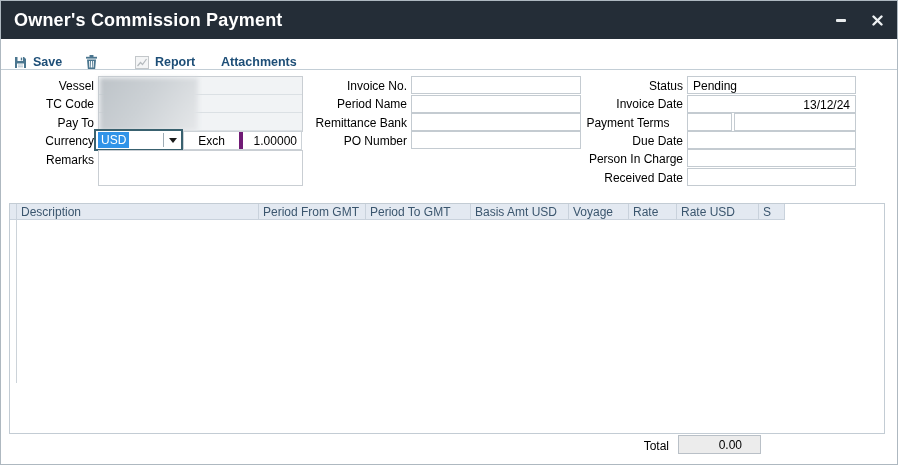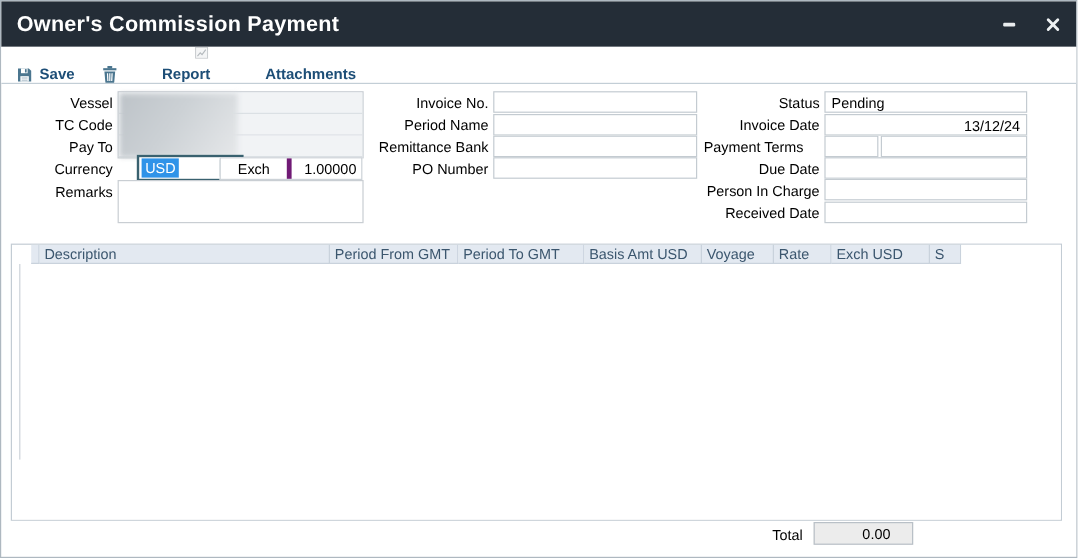--- a/index.html
+++ b/index.html
@@ -40,21 +40,21 @@
   }
   .vessel-box .vrow { height:18px; border-bottom:1px solid #dbe0e4; background:#f1f3f5; }
   .vessel-box .vrow:last-child { border-bottom:none; }
   .redaction {
     position:absolute; left:1px; top:1px; width:98px; height:53px;
     background:linear-gradient(125deg,#bdc3c8 0%,#ccd1d5 45%,#e6e8ea 100%);
     filter:blur(2px);
   }
   .combo {
     position:absolute; left:93px; top:128px; width:89px; height:22px;
-    border:2px solid #39616f; background:#fff; display:flex; align-items:center; cursor:pointer;margin-left:20px;
+    border:2px solid #39616f; background:#fff; display:flex; align-items:center; cursor:pointer;
   }
   .combo .sel-text { background:#2f93e8; color:#fff; font-size:12px; padding:1px 3px; margin-left:2px; }
   .combo .spacer { flex:1; }
   .combo .divider { width:1px; height:14px; background:#9fadb6; }
   .combo .arrow-zone { width:17px; display:flex; align-items:center; justify-content:center; }
   .tri-down { width:0; height:0; border-left:4px solid transparent; border-right:4px solid transparent; border-top:5px solid #1a1a1a; }
   .exch-strip {
     position:absolute; left:182px; top:130px; width:119px; height:19px;
     border:1px solid #ccd2d7; display:flex; background:#fff;
   }
@@ -62,21 +62,21 @@
   .exch-strip .exch-val { flex:1; border-left:4px solid #701a75; font-size:12px; text-align:right; padding:2px 4px 0 0; }
   .remarks {
     position:absolute; left:97px; top:149px; width:205px; height:36px;
     border:1px solid #c9ced3; background:#fff;
   }
   
   .grid {
     position:absolute; left:8px; top:202px; width:876px; height:231px;
     border:1px solid #c3ccd4; background:#fff;
   }
-  .grid-header { display:flex; height:16px;margin-left:16px; }
+  .grid-header { display:flex; height:16px; }
   .gh {
     background:#e3e9f1; border-right:1px solid #c9d2dc; border-bottom:1px solid #c9d2dc;
     font-size:12px; color:#3b566e; padding:0 4px; line-height:16px; white-space:nowrap; overflow:hidden; cursor:pointer;
   }
   .gh.filler { background:#fff; border-right:none; border-bottom:none; cursor:default; }
   .grid-body { position:relative; height:213px; background:#fff; }
   .sel-line { position:absolute; left:6px; top:0; height:163px; width:0; border-left:1px solid #ccd3d9; }
   
   .total-field {
     position:absolute; left:677px; top:434px; width:83px; height:19px;
@@ -119,21 +119,21 @@
     <div class="tb-btn" style="left:84px;">
       <svg class="icon-svg" width="13" height="14" viewBox="0 0 13 14">
         <rect x="4.5" y="0" width="4" height="2" rx="0.5" fill="#4b768f"></rect>
         <rect x="1" y="1.8" width="11" height="1.8" fill="#4b768f"></rect>
         <path d="M2 4.5 h9 l-0.8 9 a1 1 0 0 1 -1 0.9 h-5.4 a1 1 0 0 1 -1 -0.9 z" fill="#4b768f"></path>
         <line x1="4.6" y1="6" x2="4.9" y2="12.5" stroke="#ffffff" stroke-width="1"></line>
         <line x1="6.5" y1="6" x2="6.5" y2="12.5" stroke="#ffffff" stroke-width="1"></line>
         <line x1="8.4" y1="6" x2="8.1" y2="12.5" stroke="#ffffff" stroke-width="1"></line>
       </svg>
     </div>
-    <div class="tb-btn" style="left:134px;flex-direction:column;">
+    <div class="tb-btn" style="left:134px;">
       <svg class="icon-svg" width="14" height="13" viewBox="0 0 14 13">
         <rect x="0.5" y="0.5" width="13" height="12" fill="#f4f5f6" stroke="#c3c7ca"></rect>
         <polyline points="2.5,10 5.5,6.5 7.5,8.5 11.5,3" fill="none" stroke="#b4b9bd" stroke-width="1.2"></polyline>
       </svg>
       <span>Report</span>
     </div>
     <div class="tb-btn" style="left:220px;">
       <span>Attachments</span>
     </div>
   </div>
@@ -194,21 +194,21 @@
 
   <div class="grid">
     <div class="grid-header">
       <div class="gh" style="flex:0 0 7px; padding:0;"></div>
       <div class="gh" style="flex:0 0 242px;">Description</div>
       <div class="gh" style="flex:0 0 107px;">Period From GMT</div>
       <div class="gh" style="flex:0 0 105px;">Period To GMT</div>
       <div class="gh" style="flex:0 0 98px;">Basis Amt USD</div>
       <div class="gh" style="flex:0 0 60px;">Voyage</div>
       <div class="gh" style="flex:0 0 48px;">Rate</div>
-      <div class="gh" style="flex:0 0 82px;">Exch USD</div>
+      <div class="gh" style="flex:0 0 82px;">Rate USD</div>
       <div class="gh" style="flex:0 0 26px;">S</div>
       <div class="gh filler" style="flex:1;"></div>
     </div>
     <div class="grid-body">
       <div class="sel-line"></div>
     </div>
   </div>
 
   <span class="lbl" style="left:610px; top:438px; width:58px;">Total</span>
   <div class="total-field">0.00</div>

